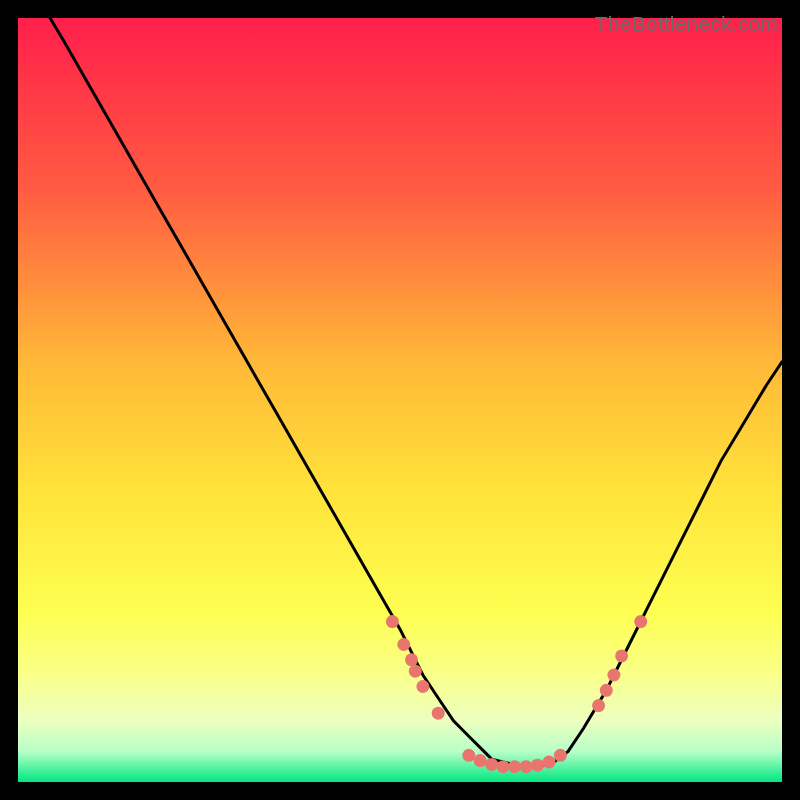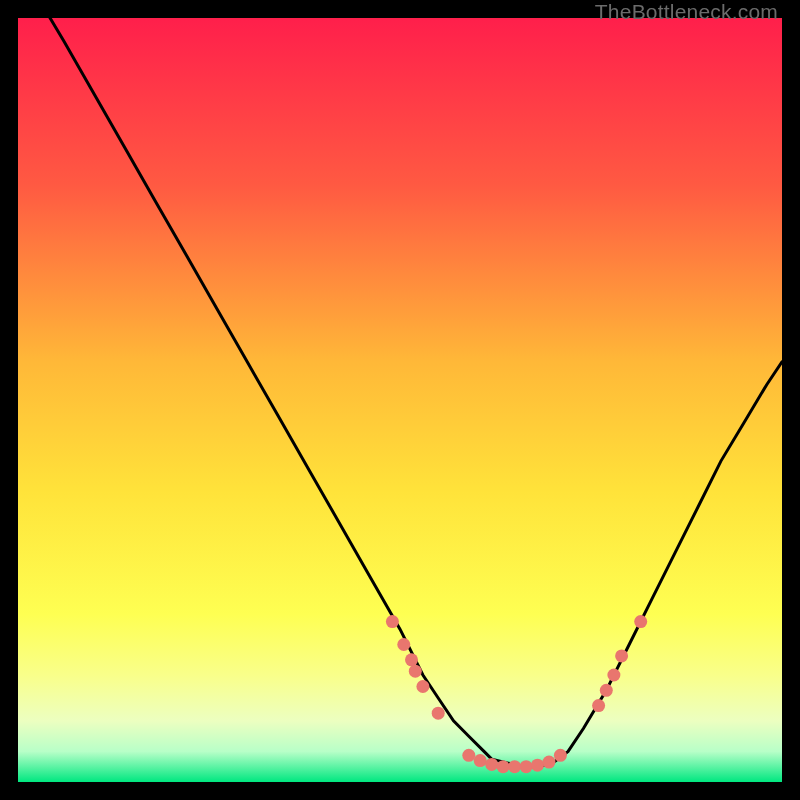--- a/index.html
+++ b/index.html
@@ -21,21 +21,21 @@
   }
   .plot {
     position: absolute;
     left: 0;
     top: 0;
     width: 764px;
     height: 764px;
   }
   .attribution {
     position: absolute;
-    top: 0px;
+    top: 12px;
     right: 22px;
     color: #6b6b6b;
     font-size: 21px;
     font-weight: 500;
     letter-spacing: 0.2px;
     margin-left: 16px;
   }
 </style>
 </head>
 <body>

